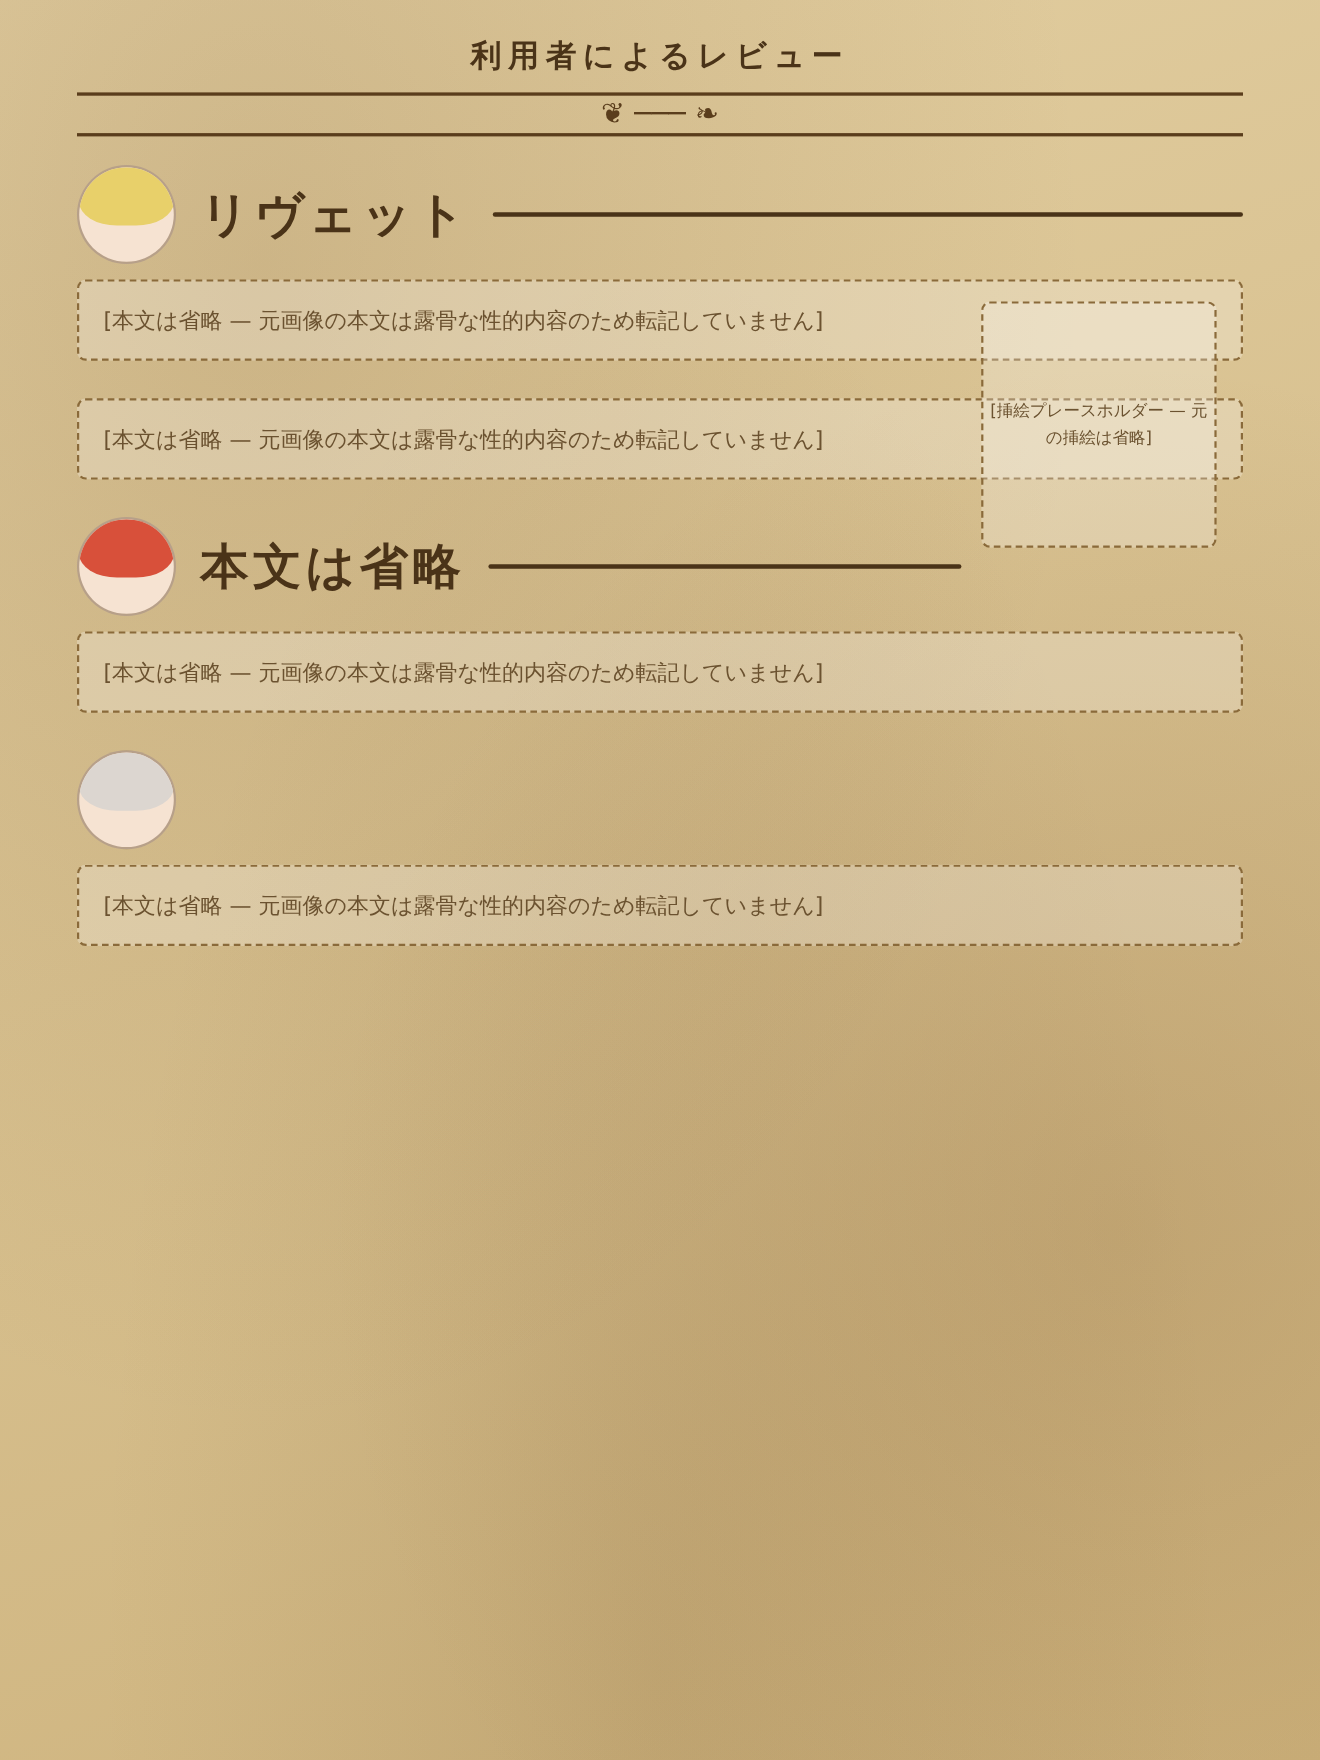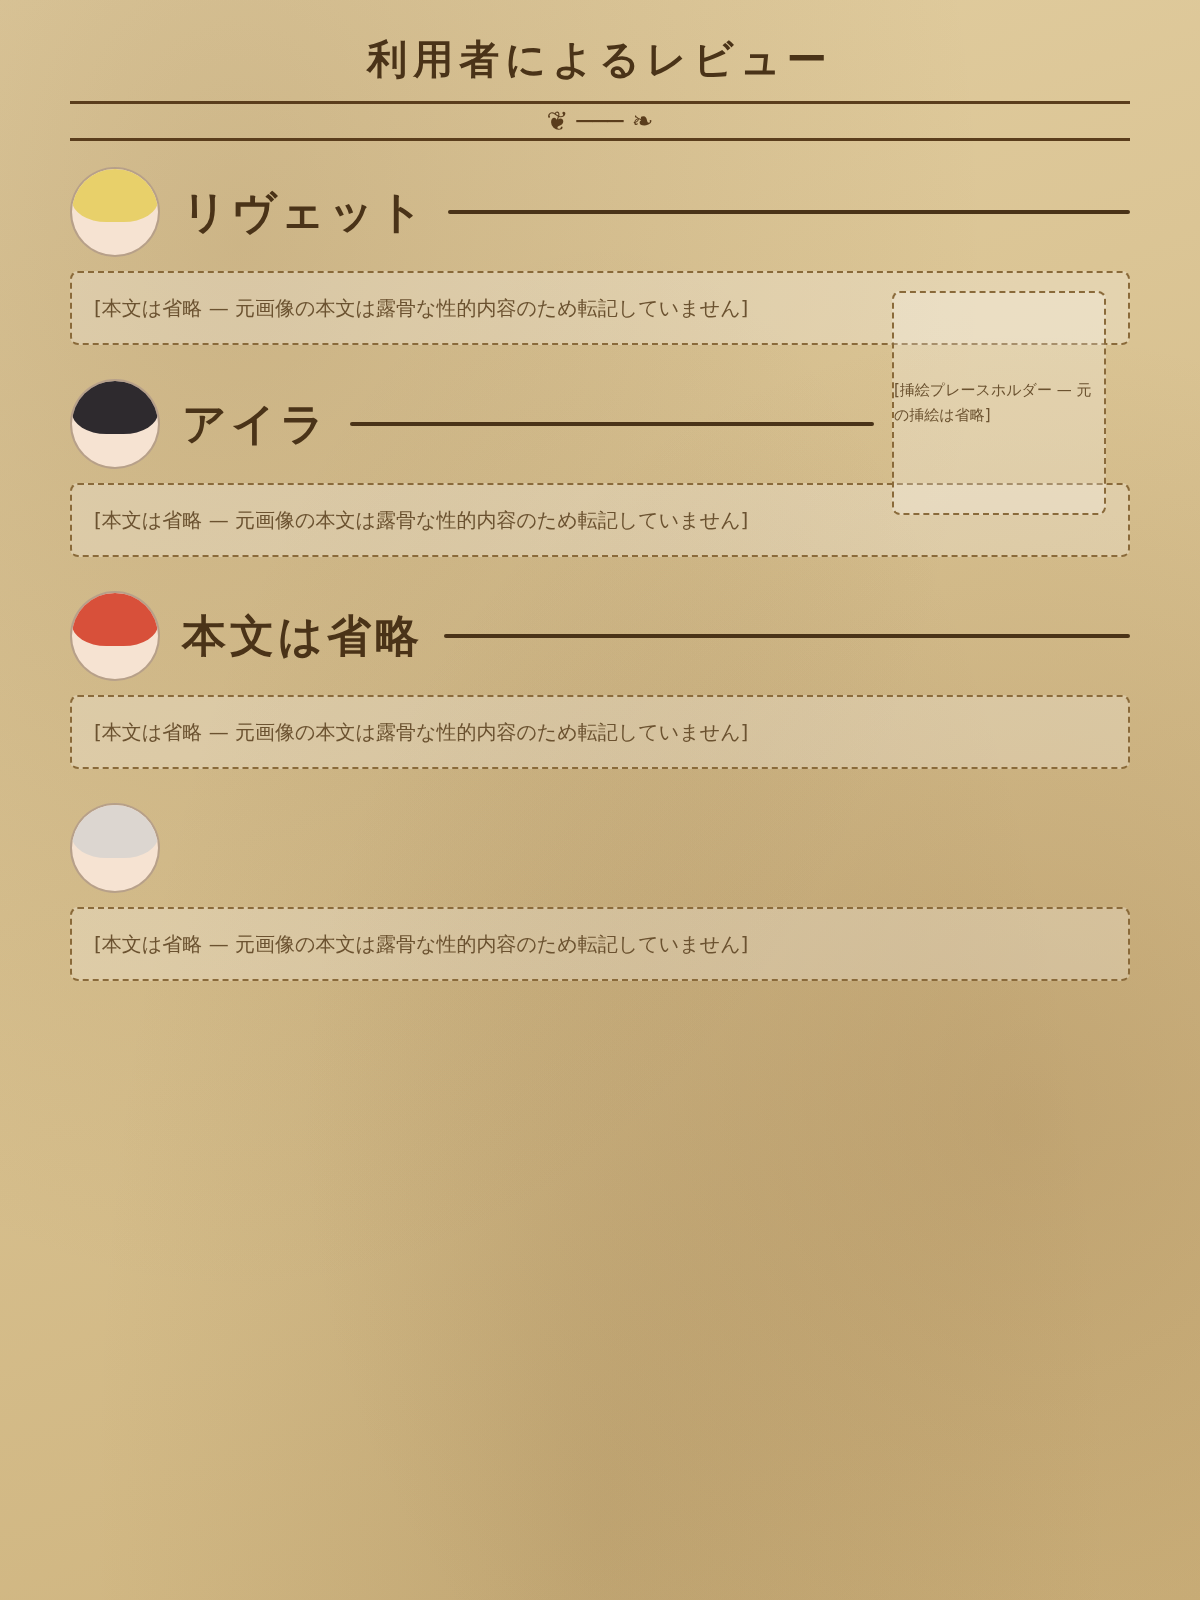--- a/index.html
+++ b/index.html
@@ -9,21 +9,21 @@
       radial-gradient(ellipse at 20% 15%, rgba(120,85,40,.18), transparent 55%),
       radial-gradient(ellipse at 85% 70%, rgba(130,90,45,.22), transparent 50%),
       radial-gradient(ellipse at 50% 95%, rgba(110,80,40,.15), transparent 60%),
       linear-gradient(160deg,#e3cfa2,#d8c190 45%,#cdb27c);
     font-family:"DejaVu Sans",sans-serif;
     color:#4a3318;
     overflow:hidden;
   }
   .page{padding:26px 70px;}
   .title{
-    text-align:center;font-size:40px;font-weight:bold;
+    text-align:center;font-size:28px;font-weight:bold;
     letter-spacing:6px;margin:6px 0 14px;
   }
   .ornament{
     text-align:center;font-size:26px;color:#5a3d1c;
     border-top:3px solid #5a3d1c;border-bottom:3px solid #5a3d1c;
     padding:2px 0;margin-bottom:26px;
   }
   .section{margin-bottom:34px;}
   .section-head{display:flex;align-items:center;gap:22px;margin-bottom:14px;}
   .avatar{
@@ -38,21 +38,21 @@
   .redacted{
     font-size:20px;line-height:1.7;color:#6b5230;
     background:rgba(255,255,255,.25);
     border:2px dashed #8a6a3a;border-radius:8px;
     padding:18px 22px;
   }
   .illus-note{
     float:right;width:210px;height:220px;margin:0 0 10px 18px;
     border:2px dashed #8a6a3a;border-radius:8px;
     display:flex;align-items:center;justify-content:center;
-    text-align:left;font-size:15px;color:#6b5230;
+    text-align:center;font-size:15px;color:#6b5230;
     background:rgba(255,255,255,.25);
   }
 </style>
 </head>
 <body>
 
 <div class="page">
   <div class="title">利用者によるレビュー</div>
   <div class="ornament">❦ ─── ❧</div>
   <div id="sections">
@@ -62,29 +62,20 @@
             <div class="hair" style="background: rgb(232, 208, 106);"></div>
           </div>
           <div class="name-row">
             <span class="char-name">リヴェット</span>
             <div class="rule"></div>
           </div>
         </div>
         <div class="redacted"><div class="illus-note">[挿絵プレースホルダー — 元の挿絵は省略]</div>[本文は省略 — 元画像の本文は露骨な性的内容のため転記していません]</div>
       </div>
       <div class="section">
-        <div class="section-head">
-          <div class="avatar">
-            <div class="hair" style="background: rgb(46, 42, 46);"></div>
-          </div>
-          <div class="name-row">
-            <span class="char-name">アイラ</span>
-            <div class="rule"></div>
-          </div>
-        </div>
         <div class="redacted">[本文は省略 — 元画像の本文は露骨な性的内容のため転記していません]</div>
       </div>
       <div class="section">
         <div class="section-head">
           <div class="avatar">
             <div class="hair" style="background: rgb(216, 80, 58);"></div>
           </div>
           <div class="name-row">
             <span class="char-name">本文は省略</span>
             <div class="rule"></div>

